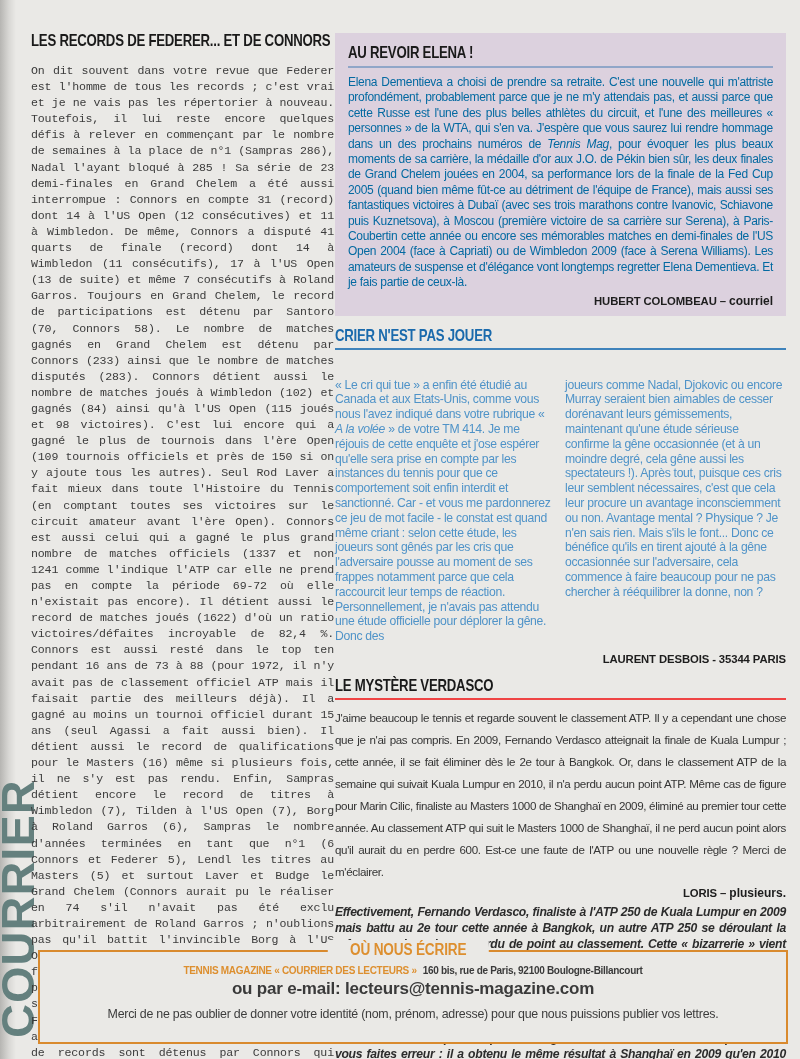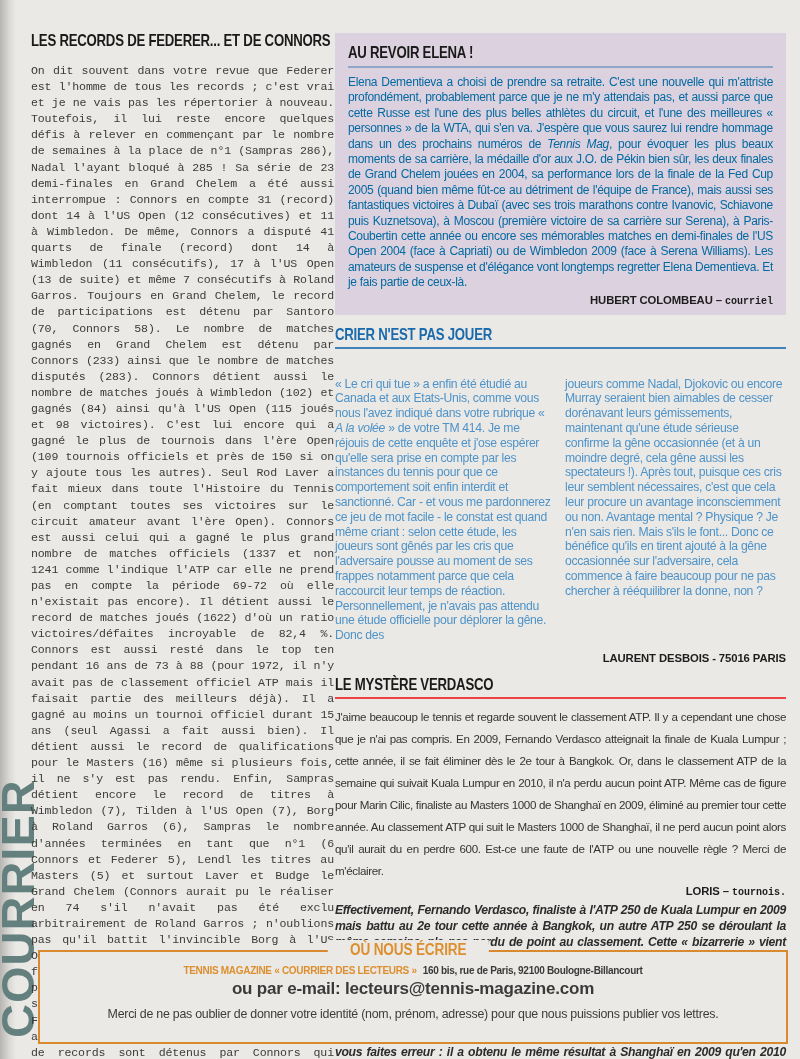--- a/index.html
+++ b/index.html
@@ -31,21 +31,21 @@
   .left-col .h2row { margin-bottom: 13px; }
   .body-txt {
     font-size: 11.6px; line-height: 16.1px; text-align: justify; color: #3b3b3b;
     letter-spacing: -0.15px; margin: 0; hyphens: auto; font-family: Liberation Mono, monospace;
   }
   .sig {
     font-weight: 700; font-size: 11.3px; color: #1d1d1d; text-align: right;
     letter-spacing: -0.1px;
   }
   .left-sig { margin-top: 9px; padding-right: 12px; }
-  .origin { font-weight: 700; font-size: 10px; letter-spacing: 0; font-family: Liberation Mono, monospace; }
+  .origin { font-weight: 700; font-size: 12px; letter-spacing: 0; }
   
   .right-col { position: absolute; left: 335px; top: 33px; width: 451px; }
   .elena-box { background: #dcd1de; padding: 9px 13px 8px; }
   .elena-box .h2row { border-bottom: 2px solid #90a6c8; padding-bottom: 4px; margin-bottom: 7px; }
   .elena-body {
     font-size: 12px; line-height: 15.4px; text-align: justify; color: #0369a1;
     letter-spacing: -0.3px; margin: 0; hyphens: auto;
   }
   .elena-sig { margin-top: 3px; }
   .crier { margin-top: 9px; }
@@ -117,29 +117,29 @@
   </div>
 
   <div class="crier">
     <div class="h2row">
       <span class="h2text">CRIER N'EST PAS JOUER</span>
     </div>
     <div class="crier-cols">
       <p class="quote quote-col1"><span>« Le cri qui tue » a enfin été étudié au Canada et aux Etats-Unis, comme vous nous l'avez indiqué dans votre rubrique « </span><em>A la volée</em><span> » de votre TM 414. Je me réjouis de cette enquête et j'ose espérer qu'elle sera prise en compte par les instances du tennis pour que ce comportement soit enfin interdit et sanctionné. Car - et vous me pardonnerez ce jeu de mot facile - le constat est quand même criant : selon cette étude, les joueurs sont gênés par les cris que l'adversaire pousse au moment de ses frappes notamment parce que cela raccourcit leur temps de réaction. Personnellement, je n'avais pas attendu une étude officielle pour déplorer la gêne. Donc des</span></p>
       <p class="quote quote-col2">joueurs comme Nadal, Djokovic ou encore Murray seraient bien aimables de cesser dorénavant leurs gémissements, maintenant qu'une étude sérieuse confirme la gêne occasionnée (et à un moindre degré, cela gêne aussi les spectateurs !). Après tout, puisque ces cris leur semblent nécessaires, c'est que cela leur procure un avantage inconsciemment ou non. Avantage mental ? Physique ? Je n'en sais rien. Mais s'ils le font... Donc ce bénéfice qu'ils en tirent ajouté à la gêne occasionnée sur l'adversaire, cela commence à faire beaucoup pour ne pas chercher à rééquilibrer la donne, non ?</p>
     </div>
-    <div class="sig crier-sig">LAURENT DESBOIS - 75016 PARIS</div>
+    <div class="sig crier-sig">LAURENT DESBOIS - 35344 PARIS</div>
   </div>
 
   <div class="verdasco">
     <div class="h2row">
       <span class="h2text">LE MYSTÈRE VERDASCO</span>
     </div>
     <p class="letter">J'aime beaucoup le tennis et regarde souvent le classement ATP. Il y a cependant une chose que je n'ai pas compris. En 2009, Fernando Verdasco atteignait la finale de Kuala Lumpur ; cette année, il se fait éliminer dès le 2e tour à Bangkok. Or, dans le classement ATP de la semaine qui suivait Kuala Lumpur en 2010, il n'a perdu aucun point ATP. Même cas de figure pour Marin Cilic, finaliste au Masters 1000 de Shanghaï en 2009, éliminé au premier tour cette année. Au classement ATP qui suit le Masters 1000 de Shanghaï, il ne perd aucun point alors qu'il aurait du en perdre 600. Est-ce une faute de l'ATP ou une nouvelle règle ? Merci de m'éclairer.</p>
-    <div class="sig verdasco-sig"><span>LORIS</span><span> – </span><span class="origin">tournois.</span></div>
+    <div class="sig verdasco-sig"><span>LORIS</span><span> – </span><span class="origin">plusieurs.</span></div>
     <p class="reply">Effectivement, Fernando Verdasco, finaliste à l'ATP 250 de Kuala Lumpur en 2009 mais battu au 2e tour cette année à Bangkok, un autre ATP 250 se déroulant la même semaine, n'a pas perdu de point au classement. Cette « bizarrerie » vient du fait que pour les 30 meilleurs joueurs mondiaux, le classement ATP est établi avec les résultats obtenus dans tous les Grands Chelems, 8 Masters 1000, 4 ATP 500 et deux autres résultats (ATP 250 ou Challengers). Fernando Verdasco a obtenu cette année en ATP 250 une victoire à San Jose, et une finale à Nice. Son résultat à Bangkok ne lui a donc ni apporté ni enlevé des points, ce qui était déjà le cas à Kuala Lumpur l'an passé, malgré sa finale. Pour Marin Cilic, par contre, vous faites erreur : il a obtenu le même résultat à Shanghaï en 2009 qu'en 2010 d'où son nombre de points inchangé.</p>
   </div>
 
 </div>
 
 <div class="write-box">
   <div class="wb-title">
     <span>OÙ NOUS ÉCRIRE</span>
   </div>
   <div class="wb-frame">

